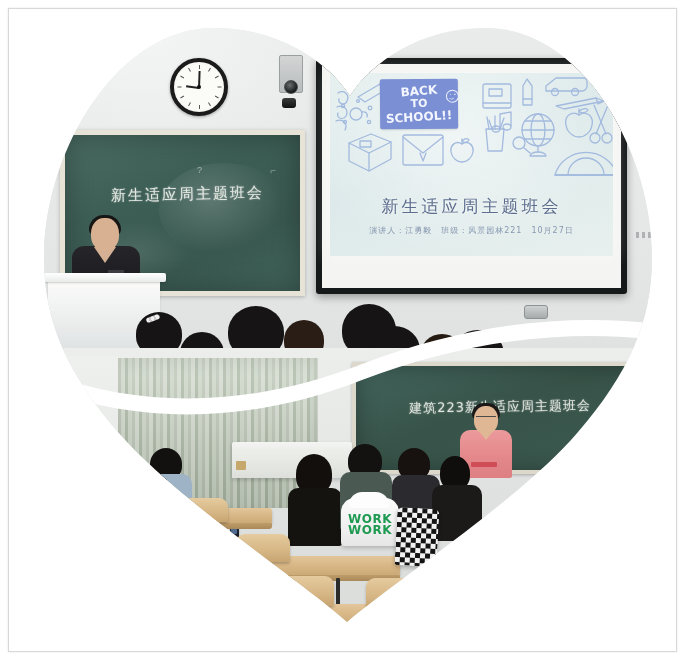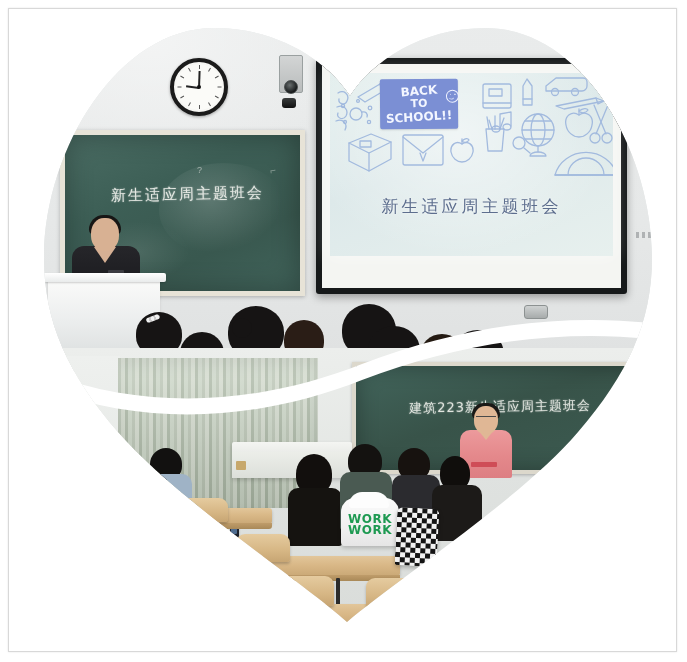--- a/index.html
+++ b/index.html
@@ -379,20 +379,21 @@
           <path d="M14 9 V4"></path>
             <path d="M14 6c3-3 6-3 7-1-2 3-5 3-7 1z"></path>
         </svg>
         <svg class="doodle" style="left:222px;top:68px;" width="68" height="40" viewBox="0 0 68 40">
           <path d="M3 34 a32 30 0 0 1 62 0 Z"></path>
             <path d="M16 34 a18 17 0 0 1 36 0"></path>
           <path d="M3 34 h62"></path>
         </svg>
 
         <div id="slide-title">新生适应周主题班会</div>
+        <div id="slide-sub">演讲人：江勇毅　班级：风景园林221　10月27日</div>
       </div>
 
       <div id="presenter-top">
         <div class="body"></div>
           <div class="collar"></div>
           <div class="badge"></div>
         <div class="hair"></div>
           <div class="head"></div>
         <div class="hand-l"></div>
           <div class="hand-r"></div>

